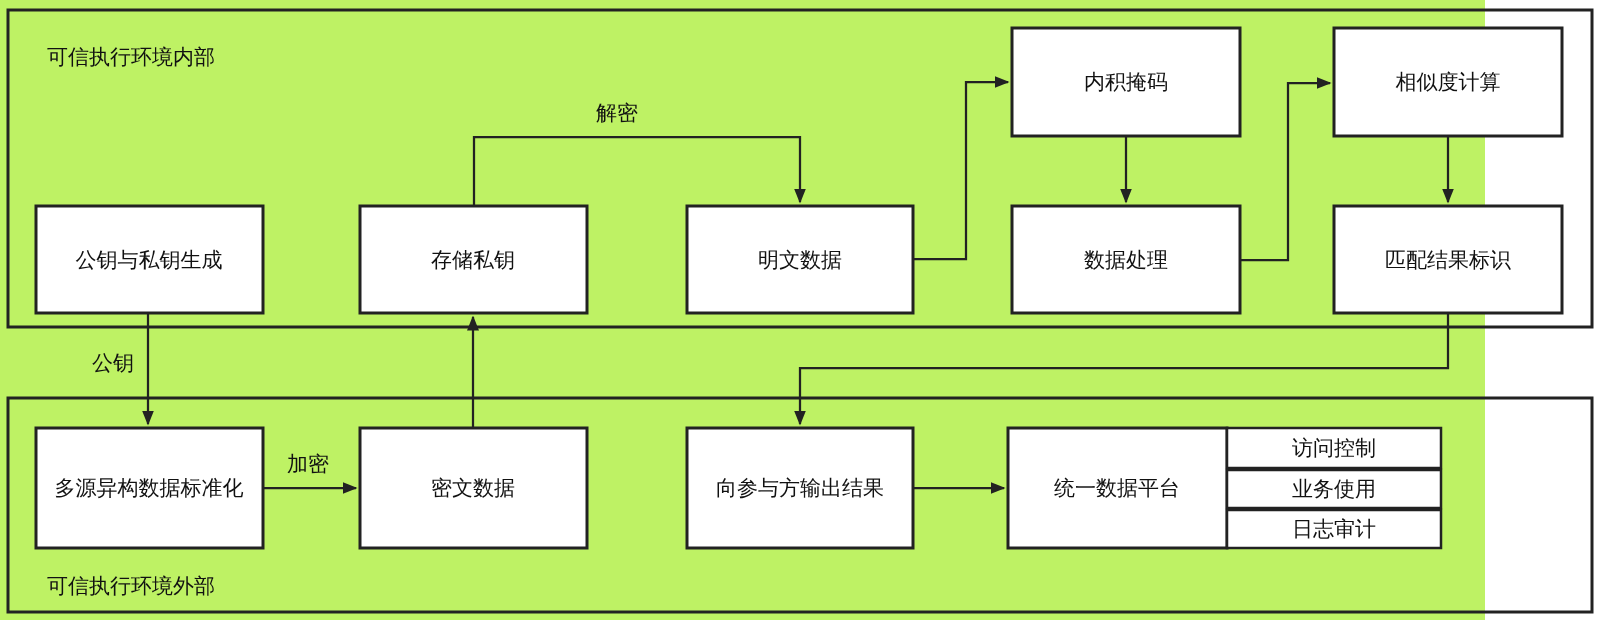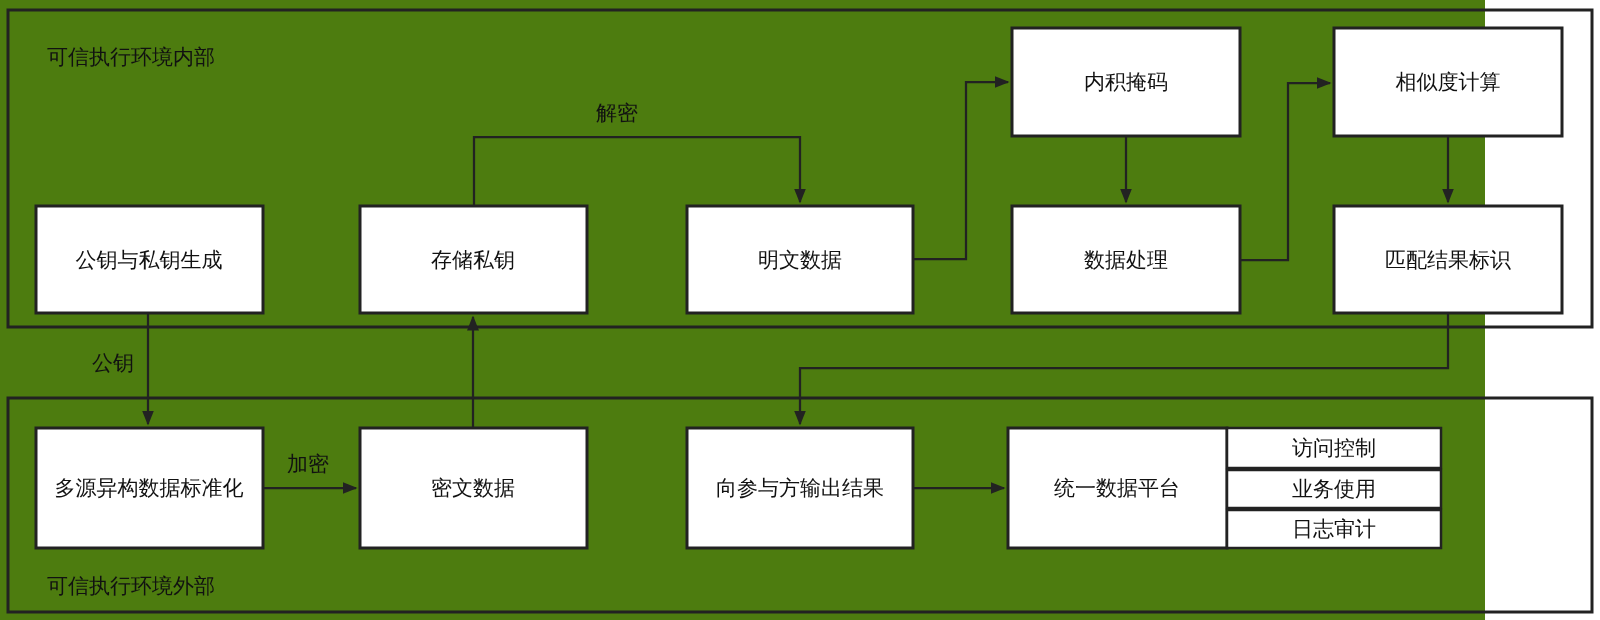--- a/index.html
+++ b/index.html
@@ -4,21 +4,21 @@
 <style>
   html, body {
     margin: 0;
     padding: 0;
     background: #ffffff;
   }
   .stage {
     position: relative;
     width: 1485px;
     height: 620px;
-    background: #4d7c0f;
+    background: #bef264;
   }
   svg { display: block; }
   .container-rect {
     fill: none;
     stroke: #222222;
     stroke-width: 3;
   }
   .node-rect {
     fill: #ffffff;
     stroke: #222222;

